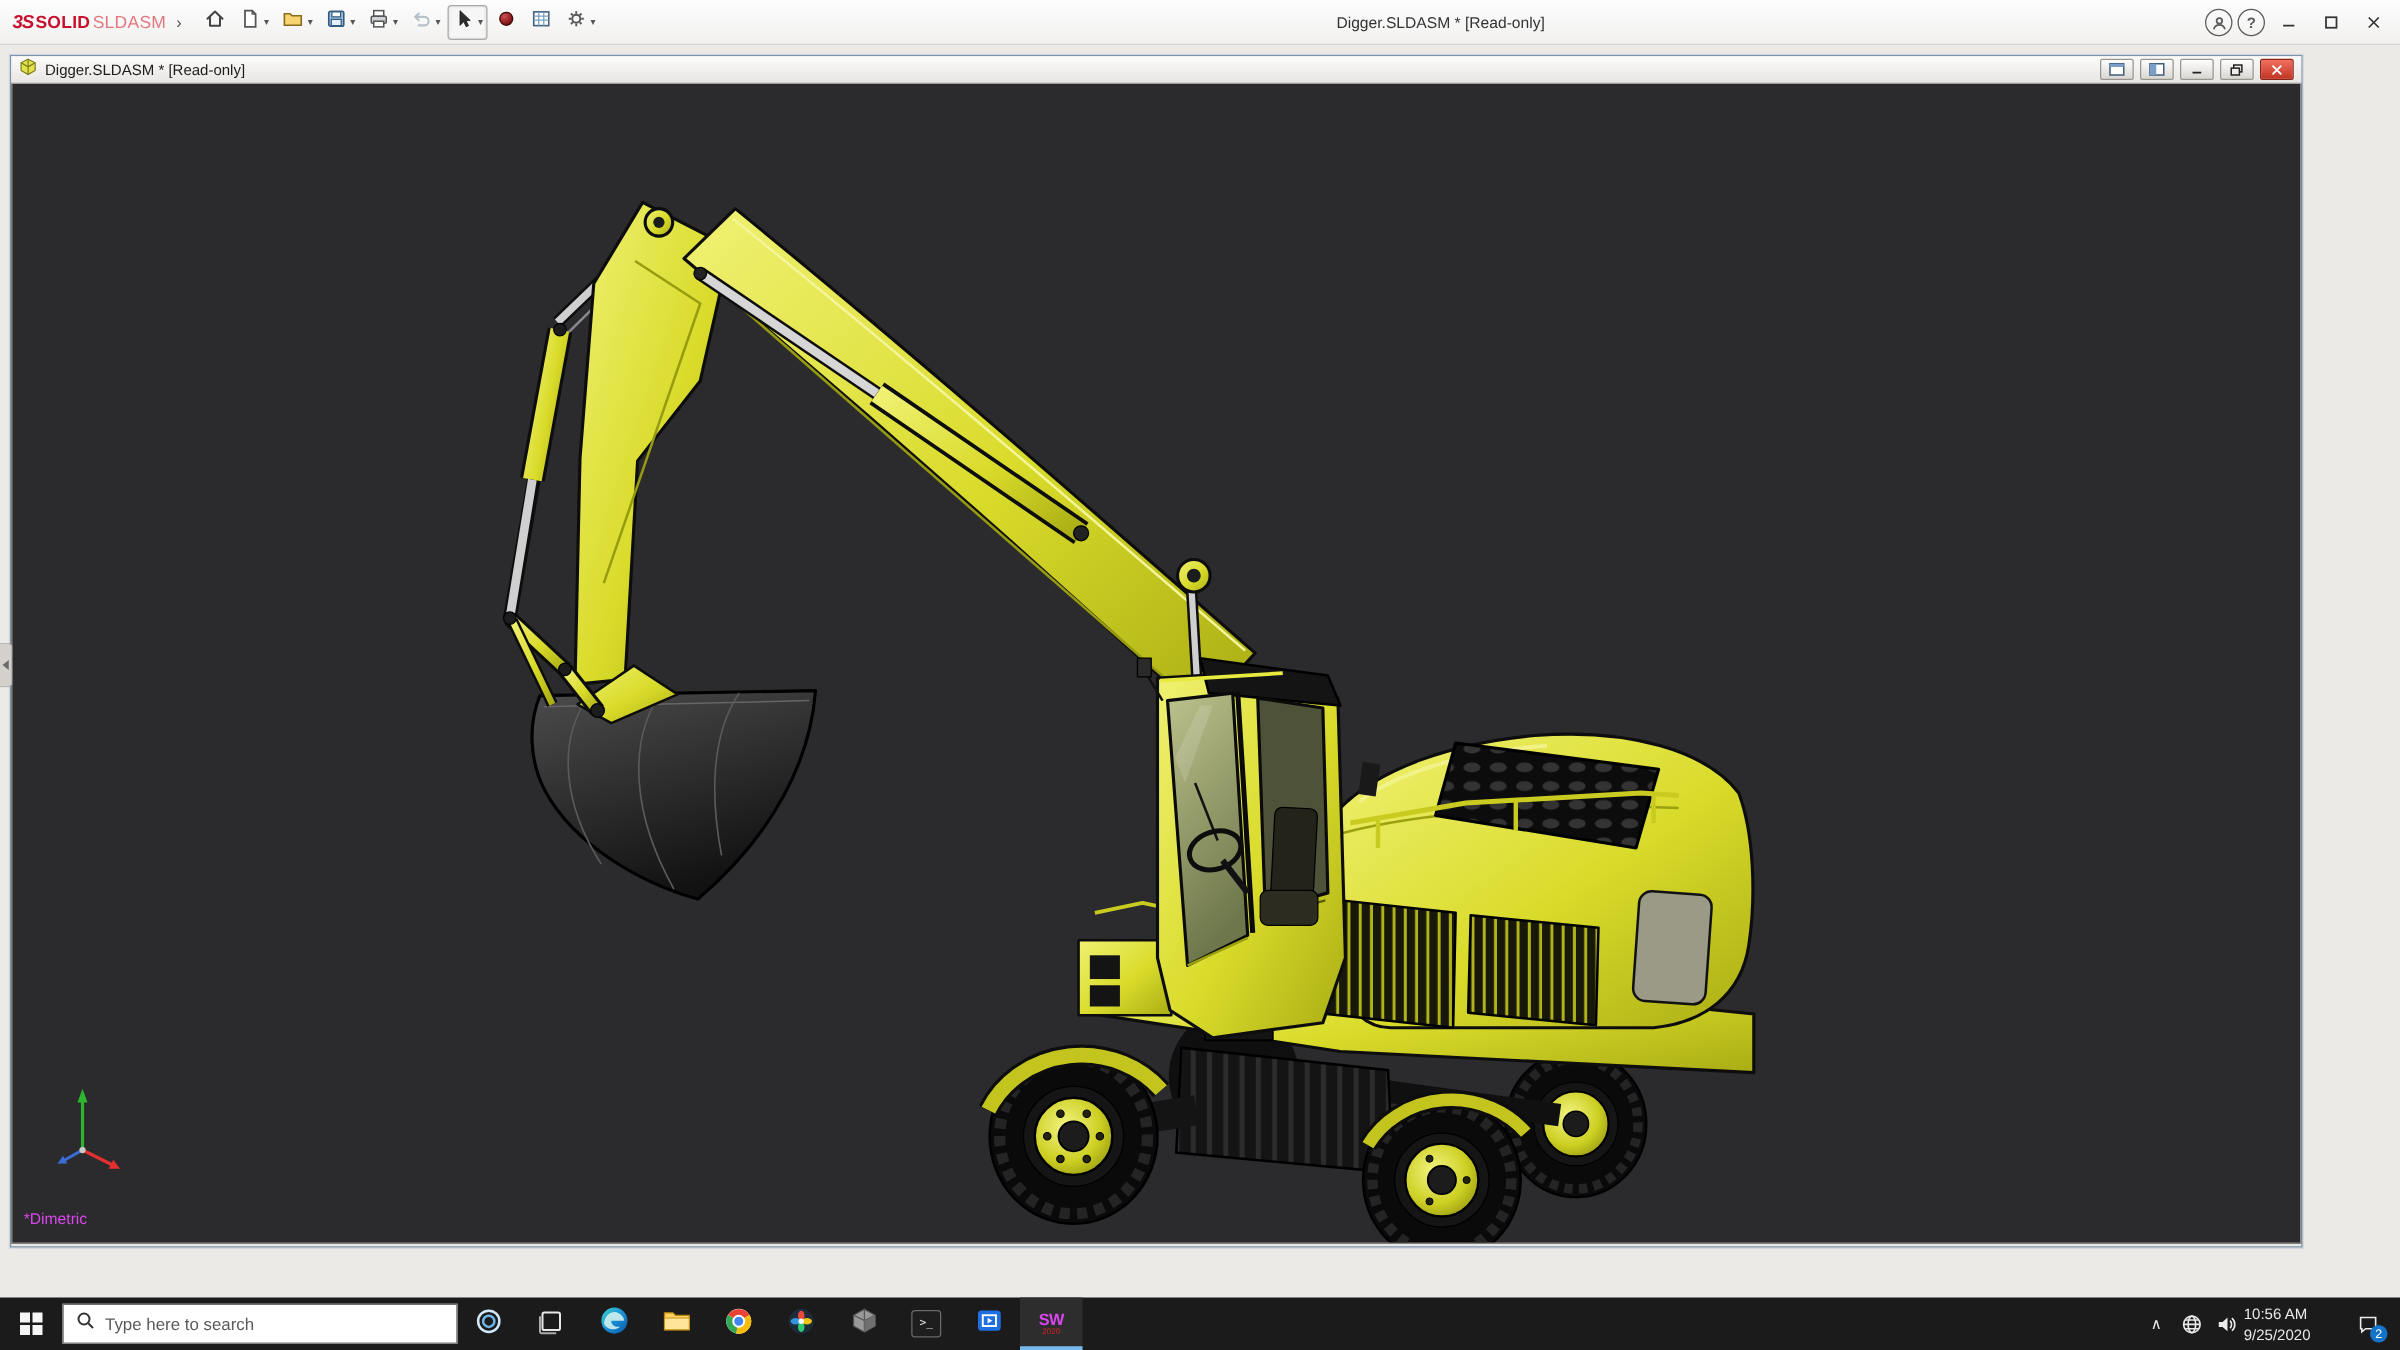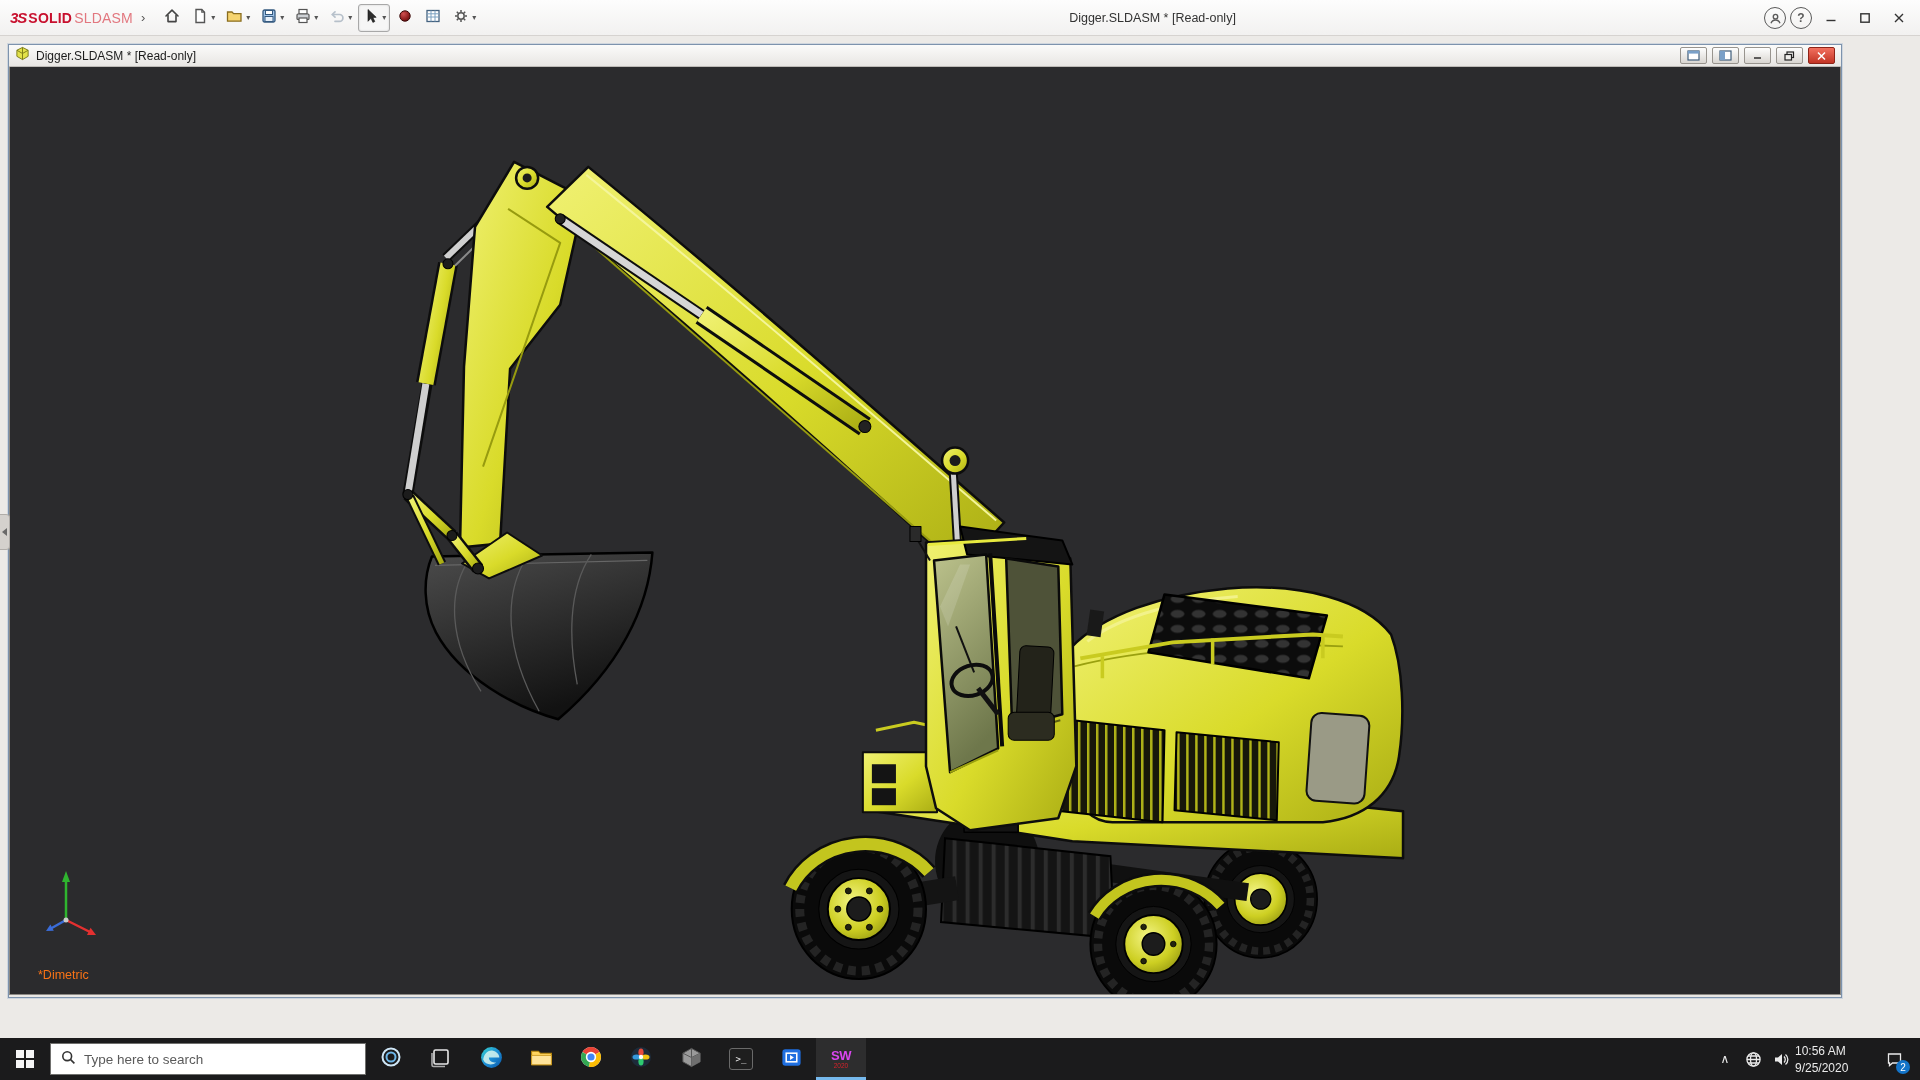--- a/index.html
+++ b/index.html
@@ -44,21 +44,21 @@
     display:flex; align-items:center; padding:0 6px; }
   .doc-title { font-size:12px; color:#1c1c1c; margin-left:6px; white-space:nowrap; }
   .doc-controls { margin-left:auto; display:flex; gap:5px; align-items:center; }
   .doc-btn { width:27px; height:17px; border:1px solid #98948e; border-radius:2px;
     background:linear-gradient(#fefefe,#d9d6d1); display:flex; align-items:center; justify-content:center; }
   .doc-btn.close { background:linear-gradient(#f2705f,#c23424); border-color:#8e2418; }
 
   .viewport { position:relative; width:100%; height:928px; background:#2b2b2d; border:1px solid #8c8984; border-top:none; overflow:hidden; }
   .viewport svg.model { position:absolute; inset:0; width:100%; height:100%; }
   .triad { position:absolute; left:26px; bottom:46px; }
-  .view-label { position:absolute; left:28px; bottom:12px; color:#f97316; font-size:12.5px; }
+  .view-label { position:absolute; left:9px; bottom:12px; color:#d946ef; font-size:12.5px; }
 
   
   .taskbar { position:absolute; left:0; top:1038px; width:1920px; height:42px; background:#1b1b1c;
     display:flex; align-items:stretch; color:#eaeaea; }
   .tb-slot { width:48px; display:flex; align-items:center; justify-content:center; }
   .tb-slot.app { width:50px; }
   .tb-slot.open-app { background:#2d2d2e; box-shadow:inset 0 -3px 0 #76b9ed; }
   .start-grid { display:grid; grid-template-columns:8px 8px; grid-template-rows:8px 8px; gap:2px; }
   .start-grid div { background:#f5f5f5; }
   .search-box { width:316px; margin:5px 0; background:#ffffff; border:1px solid #70706e;

